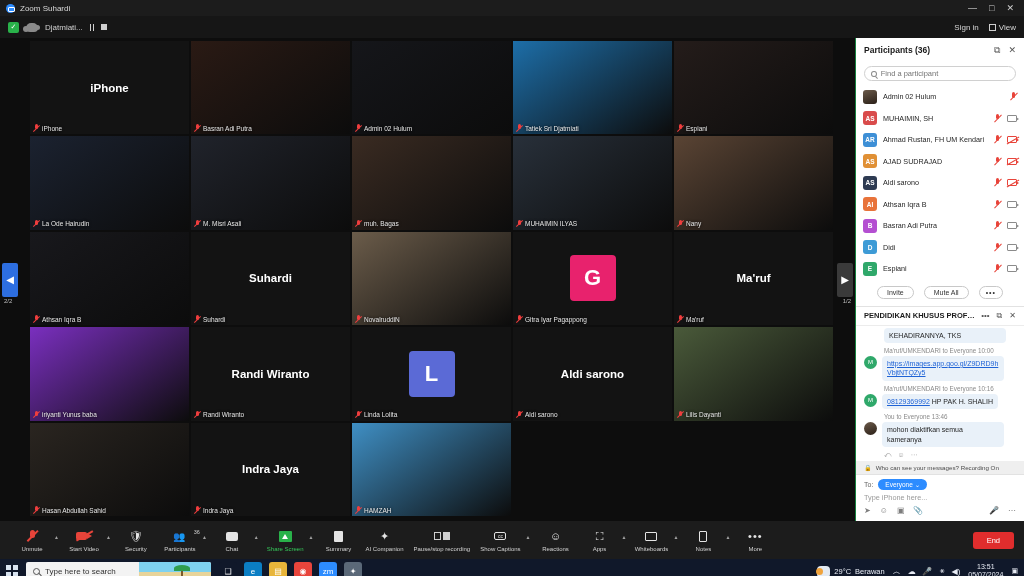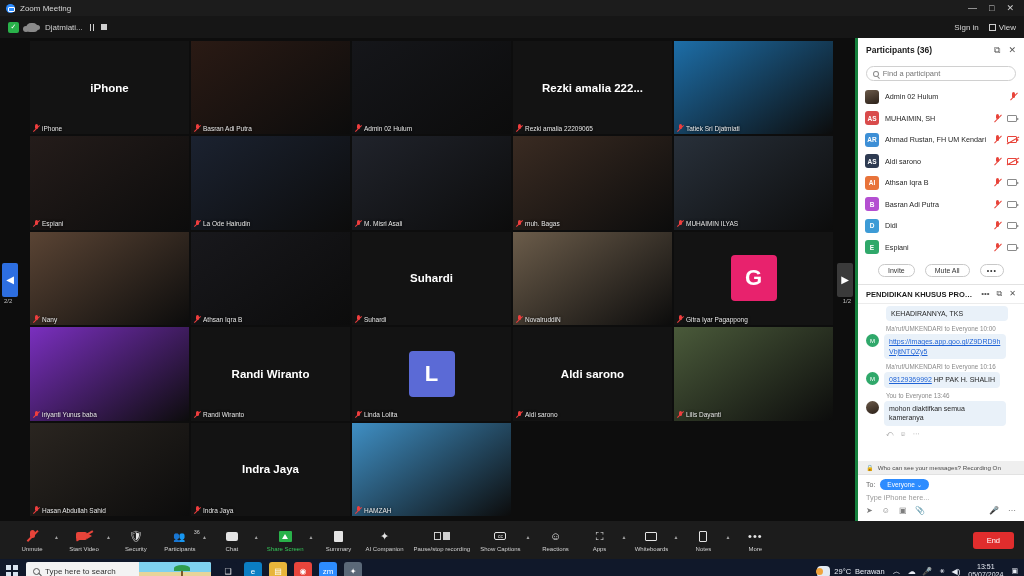--- a/index.html
+++ b/index.html
@@ -55,21 +55,21 @@
   .pager { position:absolute; top:50%; transform:translateY(-50%); width:16px; height:34px;
            background:#2d6ee0; display:flex; align-items:center; justify-content:center;
            color:#fff; font-size:10px; border-radius:2px; z-index:6;}
   .pager.l { left:2px; } .pager.r { right:2px; background:#3a3a3a;}
   .pgnum { position:absolute; font-size:6px; color:#bdbdbd; z-index:6;}
   .pgnum.l { left:4px; top:50%; margin-top:18px;}
   .pgnum.r { right:4px; top:50%; margin-top:18px;}
 
   
   .rpanel { width:169px; background:#fff; display:flex; flex-direction:column;
-            border-left:3px solid #15803d; }
+            border-left:1px solid #15803d; }
   .ppl-head { height:24px; display:flex; align-items:center; padding:0 8px; }
   .ppl-title { font-size:8.5px; font-weight:bold; color:#1a1a1a; }
   .ppl-head .acts { margin-left:auto; display:flex; gap:8px; color:#555; font-size:9px;}
   .srchwrap { padding:4px 8px 5px; }
   .srch { height:15px; border:1px solid #d0d0d0; border-radius:8px; display:flex;
           align-items:center; padding:0 6px; gap:4px; }
   .srch .mg { width:6px;height:6px;border:1px solid #8b8b8b;border-radius:50%;position:relative;}
   .srch .mg::after{content:"";position:absolute;right:-2.5px;bottom:-2px;width:3px;height:1px;background:#8b8b8b;transform:rotate(45deg);}
   .srch input { border:none; outline:none; font-size:7.5px; color:#555; width:100%;
                 font-family:"Liberation Sans", sans-serif; background:transparent;}
@@ -161,21 +161,21 @@
   .clock { display:flex; flex-direction:column; align-items:center; line-height:1.15; font-size:7px;}
   .wthr { display:flex; align-items:center; gap:4px; font-size:7.5px; color:#e8ecf5;}
   .wicon { width:13px;height:11px; background:#e4eaf2; border-radius:4px 4px 3px 3px; position:relative;}
   .wicon::before{content:"";position:absolute;left:-1px;top:2px;width:7px;height:7px;border-radius:50%;background:#f0a33c;}
 </style>
 </head>
 <body>
 
 <div class="titlebar">
   <span class="zlogo"></span>
-  <span>Zoom Meeting</span>
+  <span>Zoom Suhardi</span>
   <span class="wbtns">
     <span>—</span>
     <span>□</span>
     <span>✕</span>
   </span>
 </div>
 
 <div class="zheader">
   <span class="shield">✓</span>
   <span class="reccloud"></span>
@@ -216,27 +216,20 @@
             <span>Basran Adi Putra</span>
           </div>
         </div>
         <div class="tile" style="background: rgb(21, 22, 26);">
           <div class="ph" style="background:linear-gradient(145deg,#15161a,#0c0c0c)"></div>
           <div class="nm">
             <span class="micoff"></span>
             <span>Admin 02 Hulum</span>
           </div>
         </div>
-        <div class="tile" style="background: rgb(19, 19, 19);">
-          <div class="bigname">Rezki amalia 222...</div>
-          <div class="nm">
-            <span class="micoff"></span>
-            <span>Rezki amalia 22209065</span>
-          </div>
-        </div>
         <div class="tile active" style="background: rgb(29, 110, 168);">
           <div class="ph" style="background:linear-gradient(145deg,#1d6ea8,#0c0c0c)"></div>
           <div class="nm">
             <span class="micoff"></span>
             <span>Tatiek Sri Djatmiati</span>
           </div>
         </div>
         <div class="tile" style="background: rgb(36, 28, 26);">
           <div class="ph" style="background:linear-gradient(145deg,#241c1a,#0c0c0c)"></div>
           <div class="nm">
@@ -298,20 +291,27 @@
           <div class="nm">
             <span class="micoff"></span>
             <span>NovalruddiN</span>
           </div>
         </div>
         <div class="tile" style="background: rgb(19, 19, 19);">
           <div class="av" style="background:#e8226d">G</div>
           <div class="nm">
             <span class="micoff"></span>
             <span>Gitra Iyar Pagappong</span>
+          </div>
+        </div>
+        <div class="tile" style="background: rgb(19, 19, 19);">
+          <div class="bigname">Ma'ruf</div>
+          <div class="nm">
+            <span class="micoff"></span>
+            <span>Ma'ruf</span>
           </div>
         </div>
         <div class="tile" style="background: rgb(122, 47, 191);">
           <div class="ph" style="background:linear-gradient(145deg,#7a2fbf,#0c0c0c)"></div>
           <div class="nm">
             <span class="micoff"></span>
             <span>iriyanti Yunus baba</span>
           </div>
         </div>
         <div class="tile" style="background: rgb(19, 19, 19);">
@@ -395,20 +395,28 @@
           <span class="pav" style="background:#d94b4b">AS</span>
           <span class="pname">MUHAIMIN, SH</span>
           <span class="picons">
             <span class="ic-mic"></span>
             <span class="ic-cam"></span>
           </span>
         </div>
         <div class="prow">
           <span class="pav" style="background:#3d8fd6">AR</span>
           <span class="pname">Ahmad Rustan, FH UM Kendari</span>
+          <span class="picons">
+            <span class="ic-mic"></span>
+            <span class="ic-cam off"></span>
+          </span>
+        </div>
+        <div class="prow">
+          <span class="pav" style="background:#e09035">AS</span>
+          <span class="pname">AJAD SUDRAJAD</span>
           <span class="picons">
             <span class="ic-mic"></span>
             <span class="ic-cam off"></span>
           </span>
         </div>
         <div class="prow">
           <span class="pav" style="background:#2e3b52">AS</span>
           <span class="pname">Aldi sarono</span>
           <span class="picons">
             <span class="ic-mic"></span>

